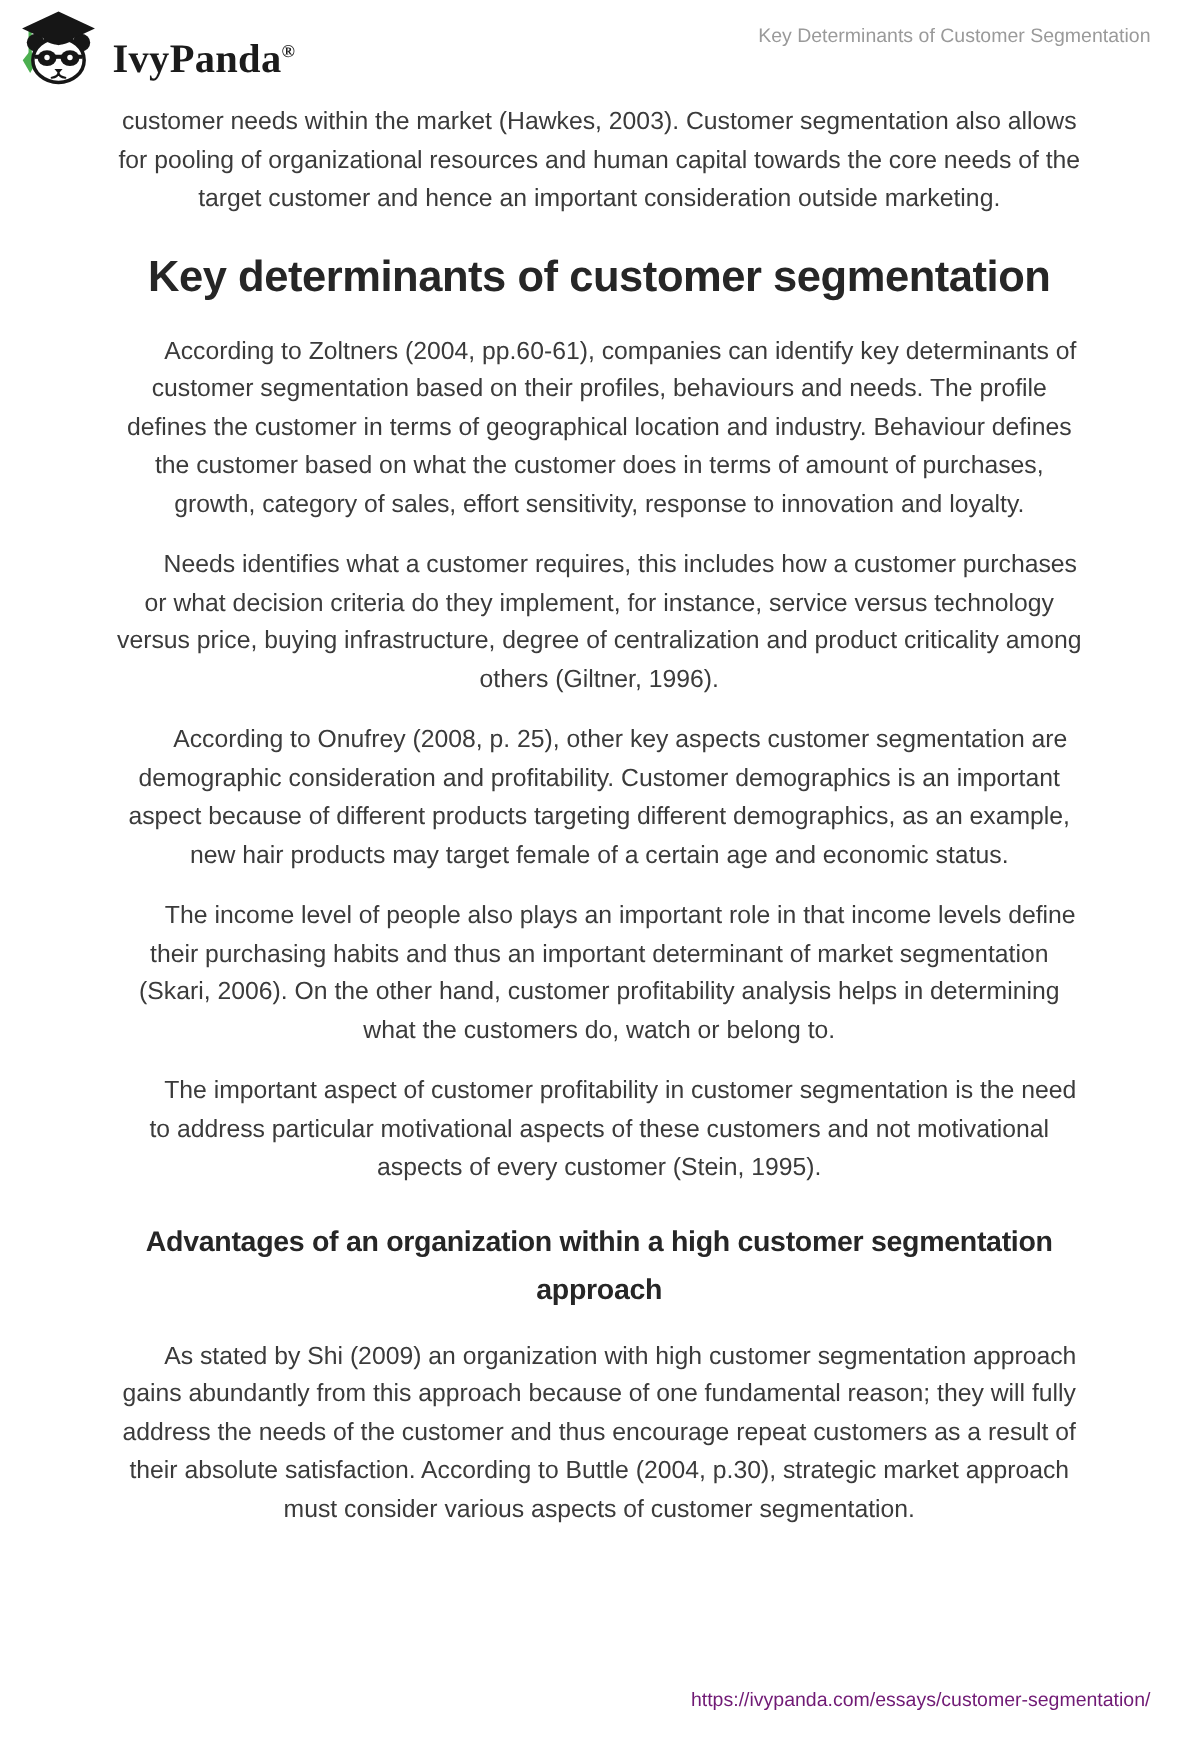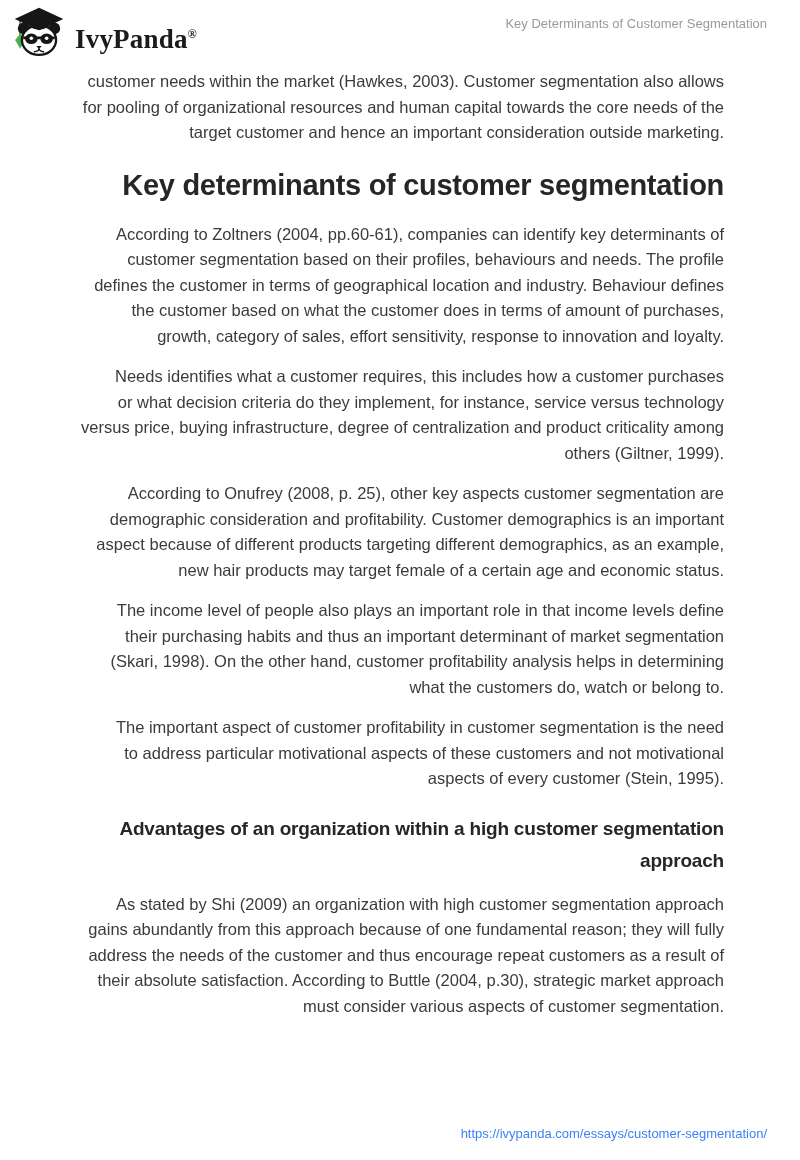--- a/index.html
+++ b/index.html
@@ -52,21 +52,21 @@
 
   
   .content {
     position: absolute;
     top: 60px;
     left: 75px;
     width: 649px;
     color: #3b3b3b;
     font-size: 16.5px;
     line-height: 25.5px;
-    text-align: right;
+    text-align: center;
   }
   .para { margin: 15px 0; text-indent: 28px; }
   .para.no-indent { text-indent: 0; margin-top: 9px; }
   .heading-primary {
     font-size: 29px;
     line-height: 36px;
     color: #262626;
     font-weight: bold;
     letter-spacing: -0.3px;
     margin: 21px 0 19px 0;
@@ -81,21 +81,21 @@
   }
 
   
   .page-footer {
     position: absolute;
     bottom: 18px;
     right: 33px;
   }
   .source-url {
     font-size: 13px;
-    color: #3b82f6;
+    color: #701a75;
     text-decoration: none;
   }
 </style>
 </head>
 <body>
 
 <div class="page">
 
   <header class="page-header">
     <a class="brand">
@@ -124,23 +124,23 @@
       <span class="brand-text"><span>IvyPanda</span><sup class="reg">®</sup></span>
     </a>
     <div class="doc-title">Key Determinants of Customer Segmentation</div>
   </header>
 
   <main class="content">
     <p class="para no-indent">customer needs within the market (Hawkes, 2003). Customer segmentation also allows for pooling of organizational resources and human capital towards the core needs of the target customer and hence an important consideration outside marketing.</p>
 
     <h1 class="heading-primary">Key determinants of customer segmentation</h1>
     <p class="para">According to Zoltners (2004, pp.60-61), companies can identify key determinants of customer segmentation based on their profiles, behaviours and needs. The profile defines the customer in terms of geographical location and industry. Behaviour defines the customer based on what the customer does in terms of amount of purchases, growth, category of sales, effort sensitivity, response to innovation and loyalty.</p>
-    <p class="para">Needs identifies what a customer requires, this includes how a customer purchases or what decision criteria do they implement, for instance, service versus technology versus price, buying infrastructure, degree of centralization and product criticality among others (Giltner, 1999).</p>
+    <p class="para">Needs identifies what a customer requires, this includes how a customer purchases or what decision criteria do they implement, for instance, service versus technology versus price, buying infrastructure, degree of centralization and product criticality among others (Giltner, 1996).</p>
     <p class="para">According to Onufrey (2008, p. 25), other key aspects customer segmentation are demographic consideration and profitability. Customer demographics is an important aspect because of different products targeting different demographics, as an example, new hair products may target female of a certain age and economic status.</p>
-    <p class="para">The income level of people also plays an important role in that income levels define their purchasing habits and thus an important determinant of market segmentation (Skari, 1998). On the other hand, customer profitability analysis helps in determining what the customers do, watch or belong to.</p>
+    <p class="para">The income level of people also plays an important role in that income levels define their purchasing habits and thus an important determinant of market segmentation (Skari, 2006). On the other hand, customer profitability analysis helps in determining what the customers do, watch or belong to.</p>
     <p class="para">The important aspect of customer profitability in customer segmentation is the need to address particular motivational aspects of these customers and not motivational aspects of every customer (Stein, 1995).</p>
 
     <h2 class="heading-secondary">Advantages of an organization within a high customer segmentation approach</h2>
     <p class="para">As stated by Shi (2009) an organization with high customer segmentation approach gains abundantly from this approach because of one fundamental reason; they will fully address the needs of the customer and thus encourage repeat customers as a result of their absolute satisfaction. According to Buttle (2004, p.30), strategic market approach must consider various aspects of customer segmentation.</p>
   </main>
 
   <footer class="page-footer">
     <a class="source-url">https://ivypanda.com/essays/customer-segmentation/</a>
   </footer>
 

